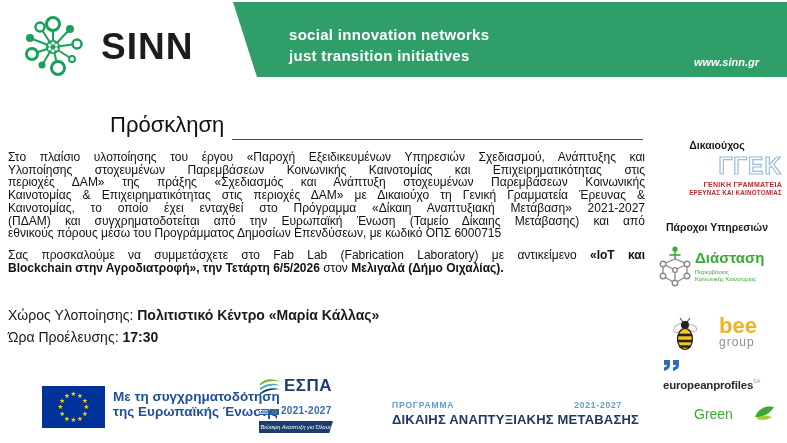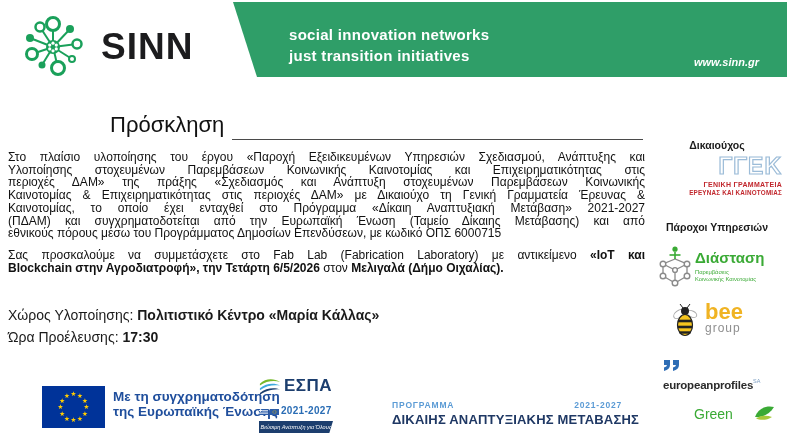--- a/index.html
+++ b/index.html
@@ -30,21 +30,21 @@
   .side-head{position:absolute;left:652px;width:130px;text-align:center;font-size:10.5px;
              font-weight:700;color:#1a1a1a;}
   .ggek{position:absolute;left:652px;top:155px;width:130px;text-align:right;line-height:1;}
   .ggek-acronym{font-size:23px;font-weight:800;letter-spacing:1px;color:#fff;
                 -webkit-text-stroke:1.2px #9cbcd8;}
   .ggek-l1{font-size:7px;font-weight:700;color:#c1272d;letter-spacing:.3px;margin-top:3px;}
   .ggek-l2{font-size:6.3px;font-weight:700;color:#c1272d;letter-spacing:.2px;margin-top:2px;}
   .diastasi{position:absolute;left:656px;top:246px;display:flex;gap:1px;align-items:flex-start;}
   .diastasi-name{font-size:15px;font-weight:600;color:#3aaa35;margin-top:3px;}
   .diastasi-sub{font-size:5.8px;line-height:6.8px;color:#3aaa35;margin-top:3px;}
-  .bee{position:absolute;left:672px;top:302px;display:flex;gap:7px;align-items:flex-start;}
+  .bee{position:absolute;left:672px;top:316px;display:flex;gap:21px;align-items:flex-start;}
   .bee-name{font-size:22px;font-weight:800;color:#f0b323;line-height:19px;}
   .bee-sub{font-size:12px;color:#8f8f8f;letter-spacing:1px;}
   .europrof{position:absolute;left:663px;top:357px;width:120px;}
   .europrof-name{font-size:11.5px;font-weight:700;color:#2b2b2b;letter-spacing:-.2px;}
   .europrof-sa{font-size:5.5px;color:#7a9cc0;vertical-align:super;}
   .greenproj{position:absolute;left:694px;top:404px;display:flex;align-items:center;gap:20px;
              font-size:14px;color:#3aaa35;}
   
   .eu-flag{position:absolute;left:42px;top:386px;}
   .eu-text{position:absolute;left:113px;top:389px;font-size:13.5px;font-weight:700;

